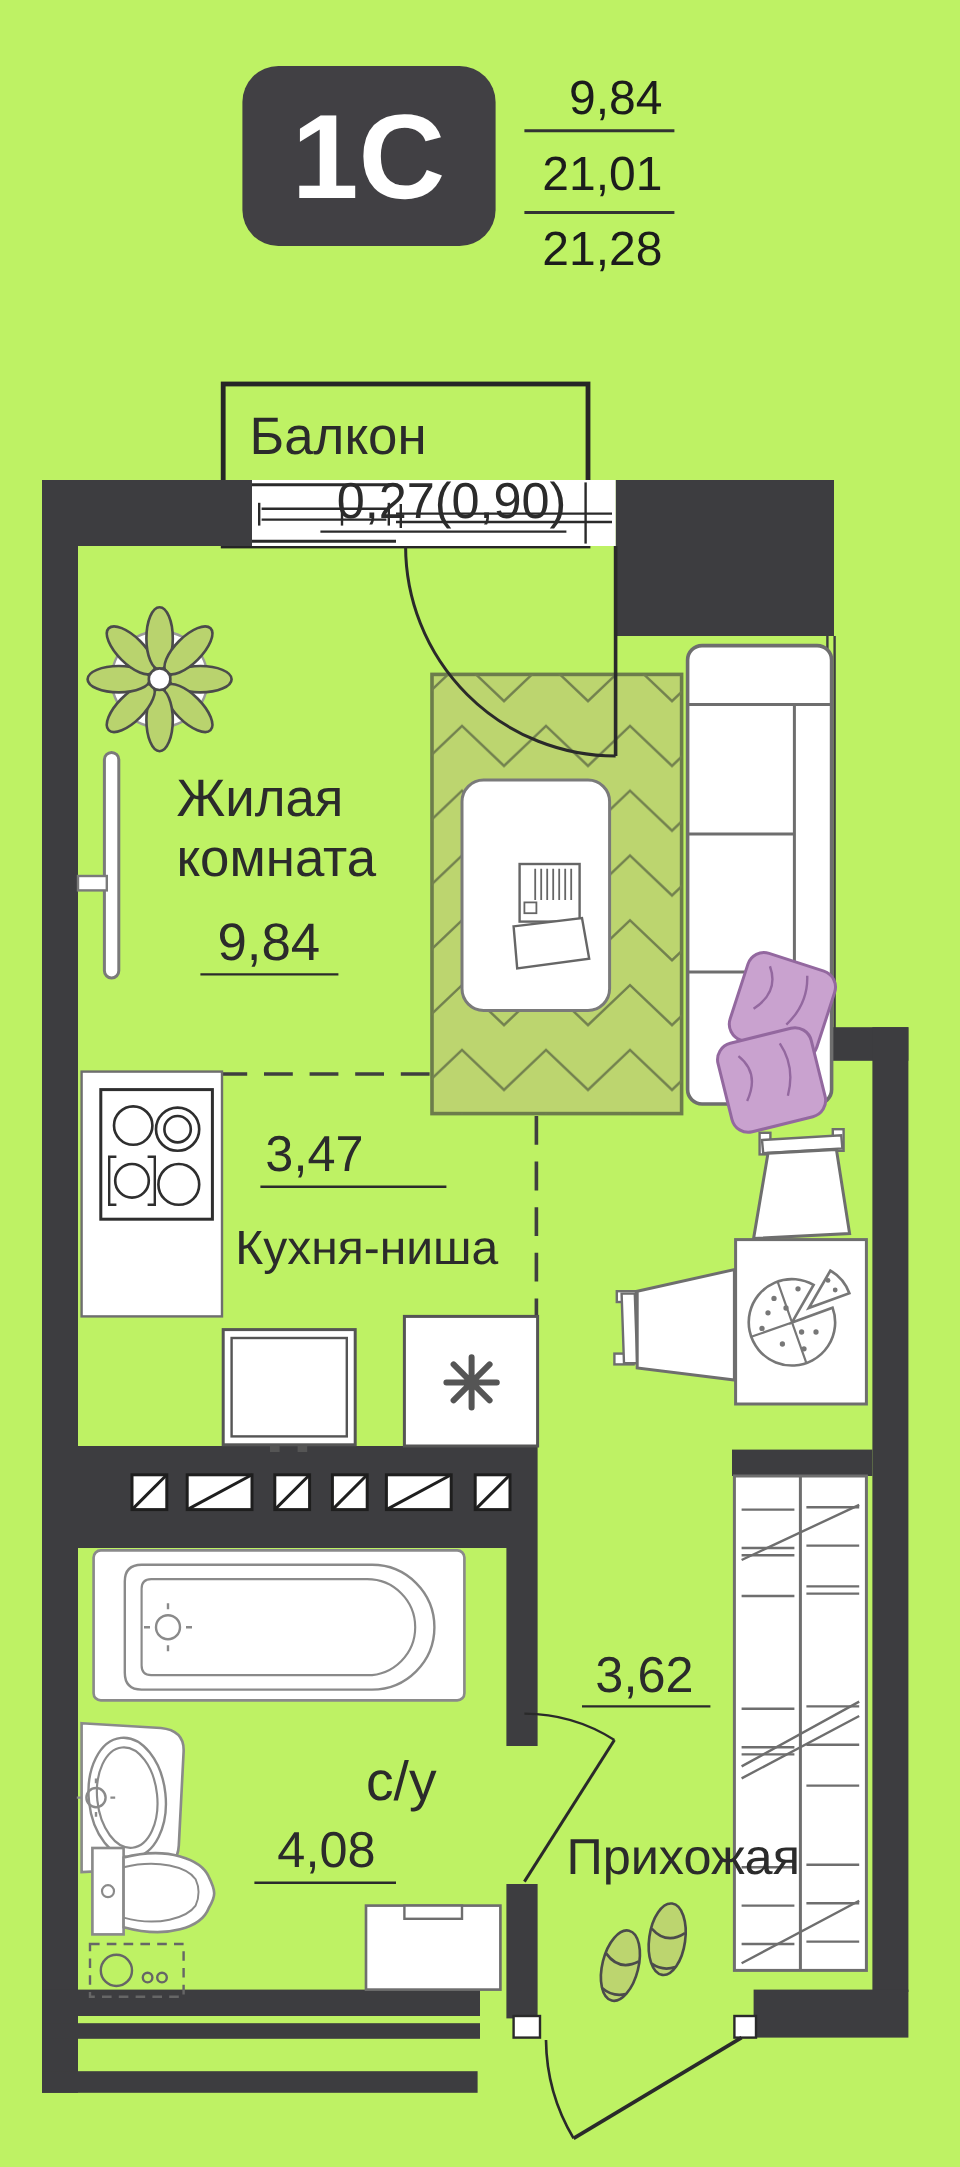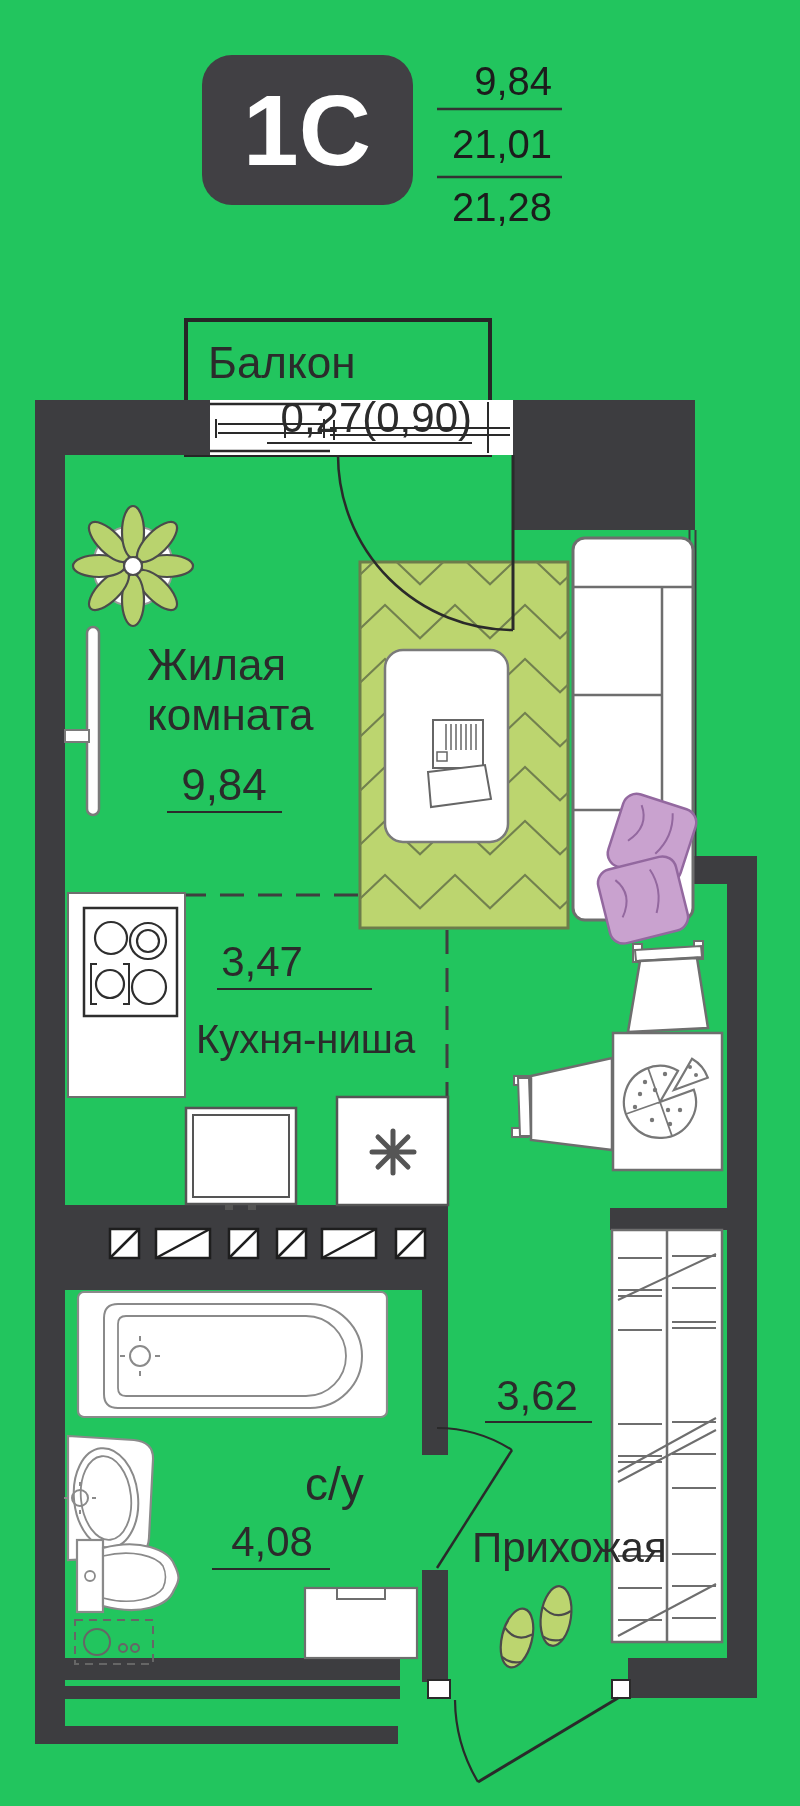--- a/index.html
+++ b/index.html
@@ -1,16 +1,16 @@
 <!DOCTYPE html>
 <html><head>
 <meta charset="utf-8">
 <style>
   html,body{margin:0;padding:0;background:#ffffff;}
-  .page{position:relative;width:800px;height:1806px;background:#22c55e;overflow:hidden;
+  .page{position:relative;width:800px;height:1806px;background:#bef264;overflow:hidden;
         font-family:"Liberation Sans",sans-serif;}
   svg{position:absolute;left:0;top:0;}
   text{font-family:"Liberation Sans",sans-serif;}
   .lbl{fill:#2b2b2b;}
   .hdr{fill:#1c1c1c;}
 </style>
 </head>
 <body>
 
 <div class="page">

